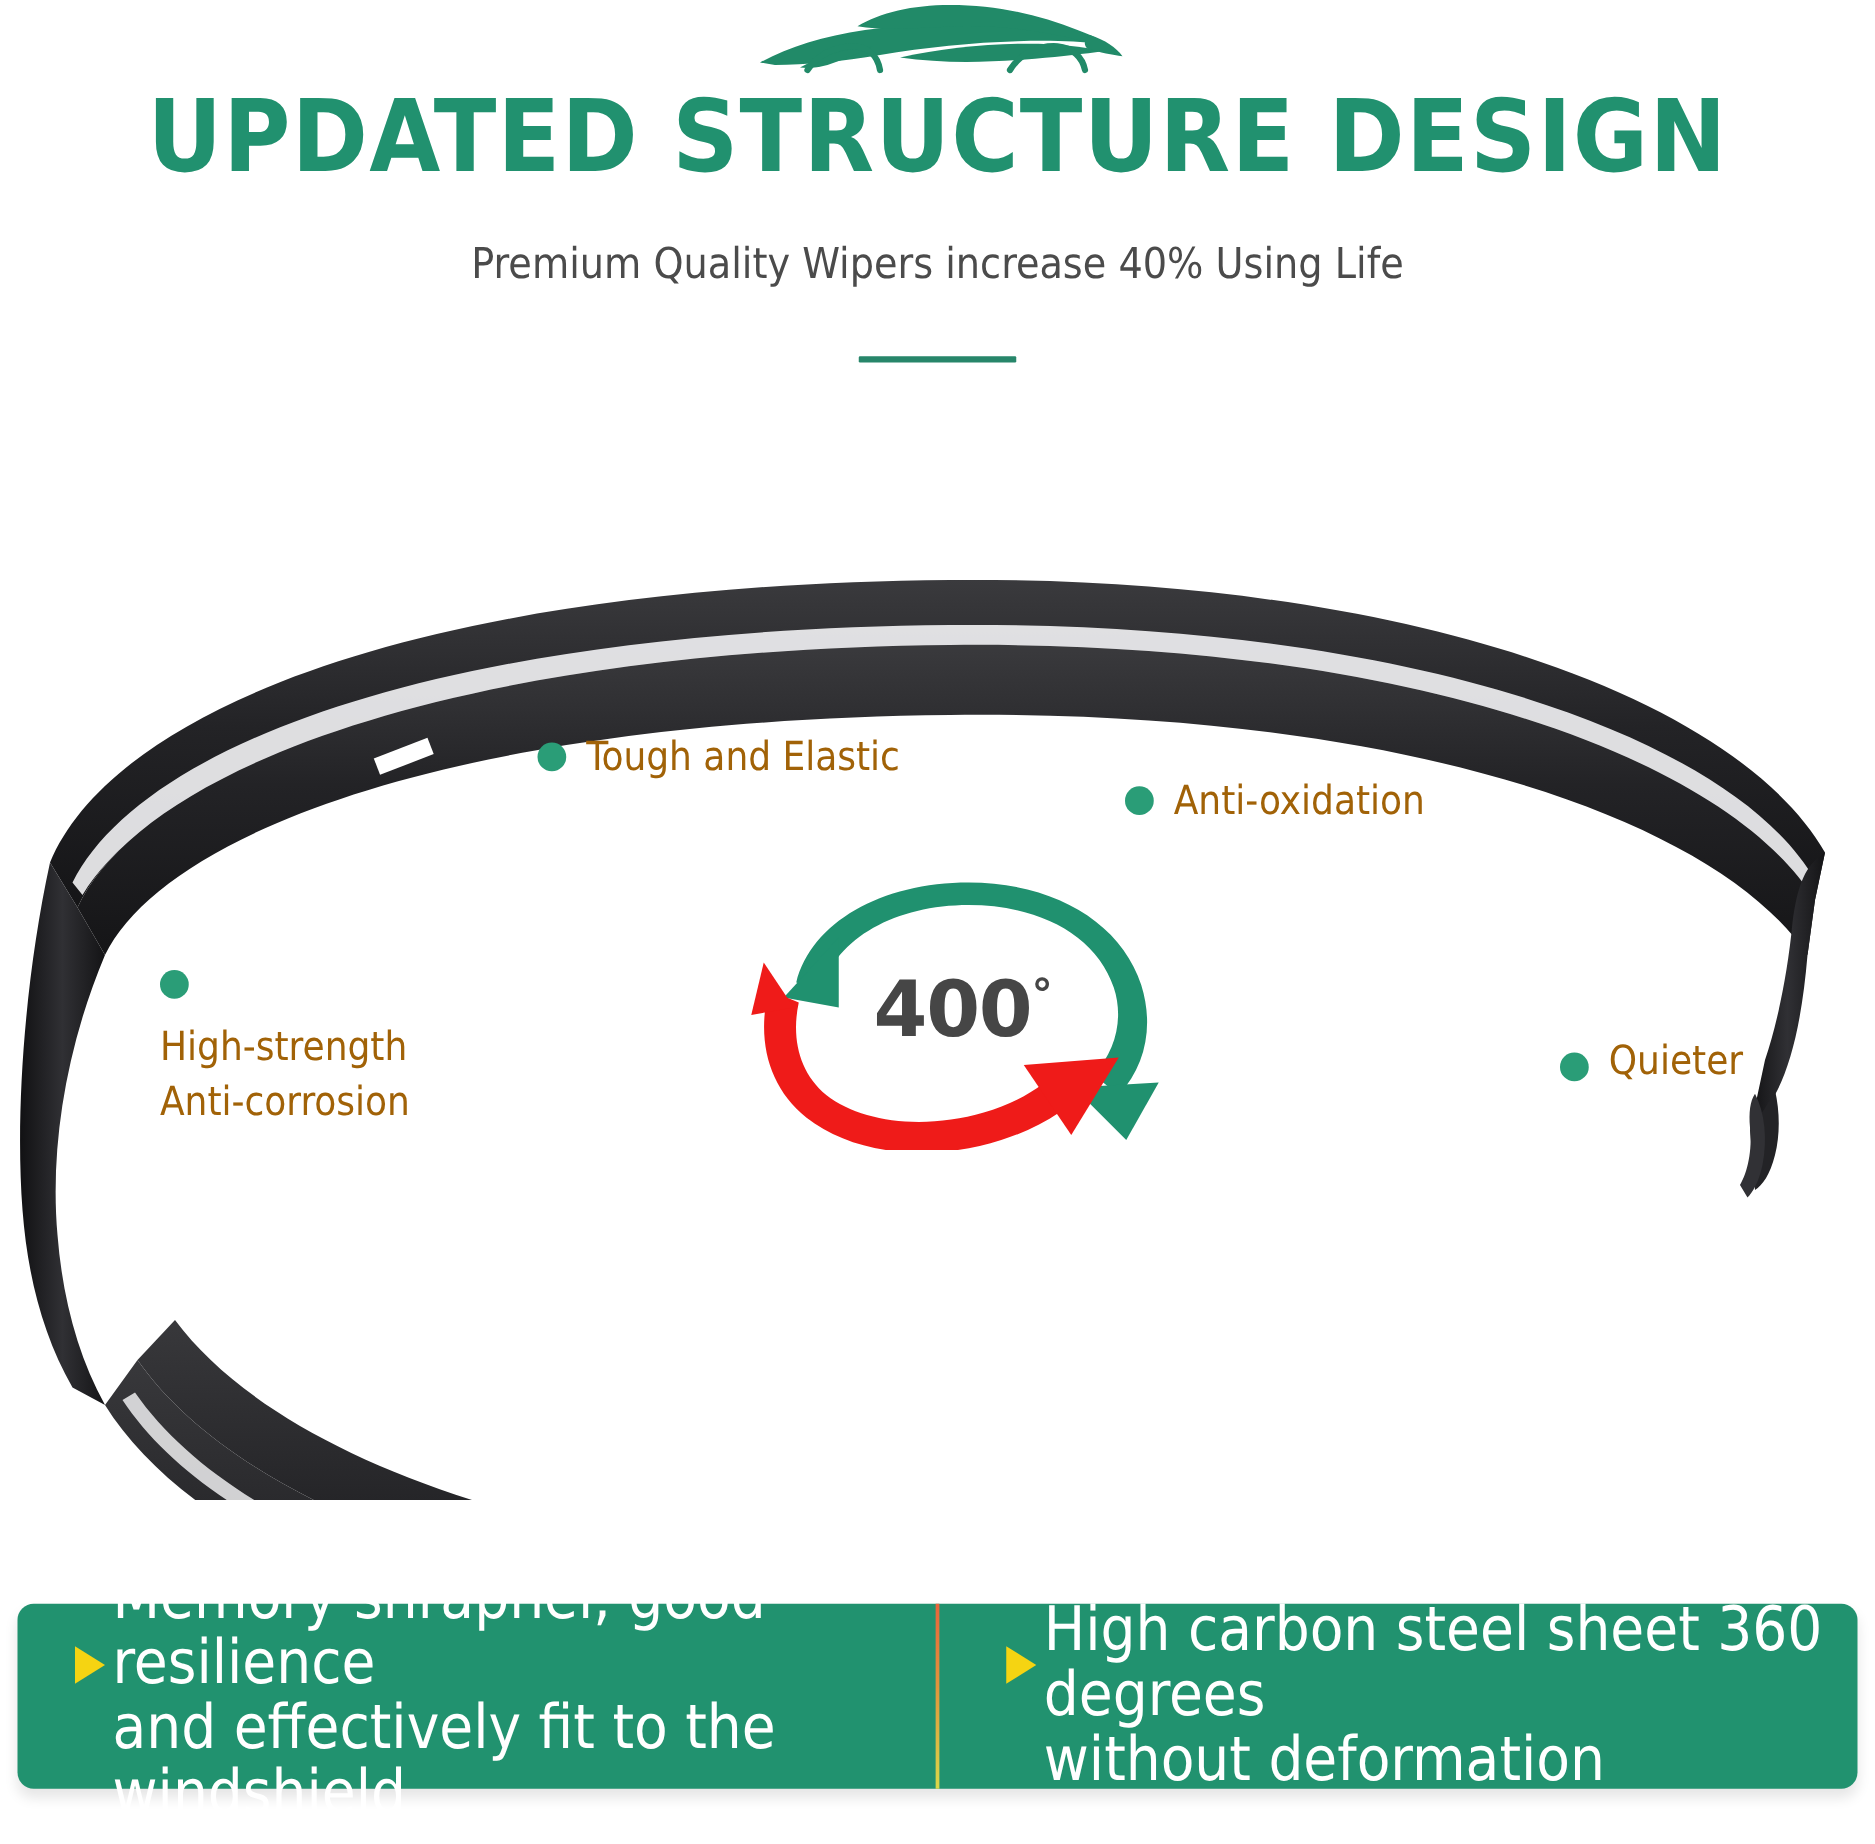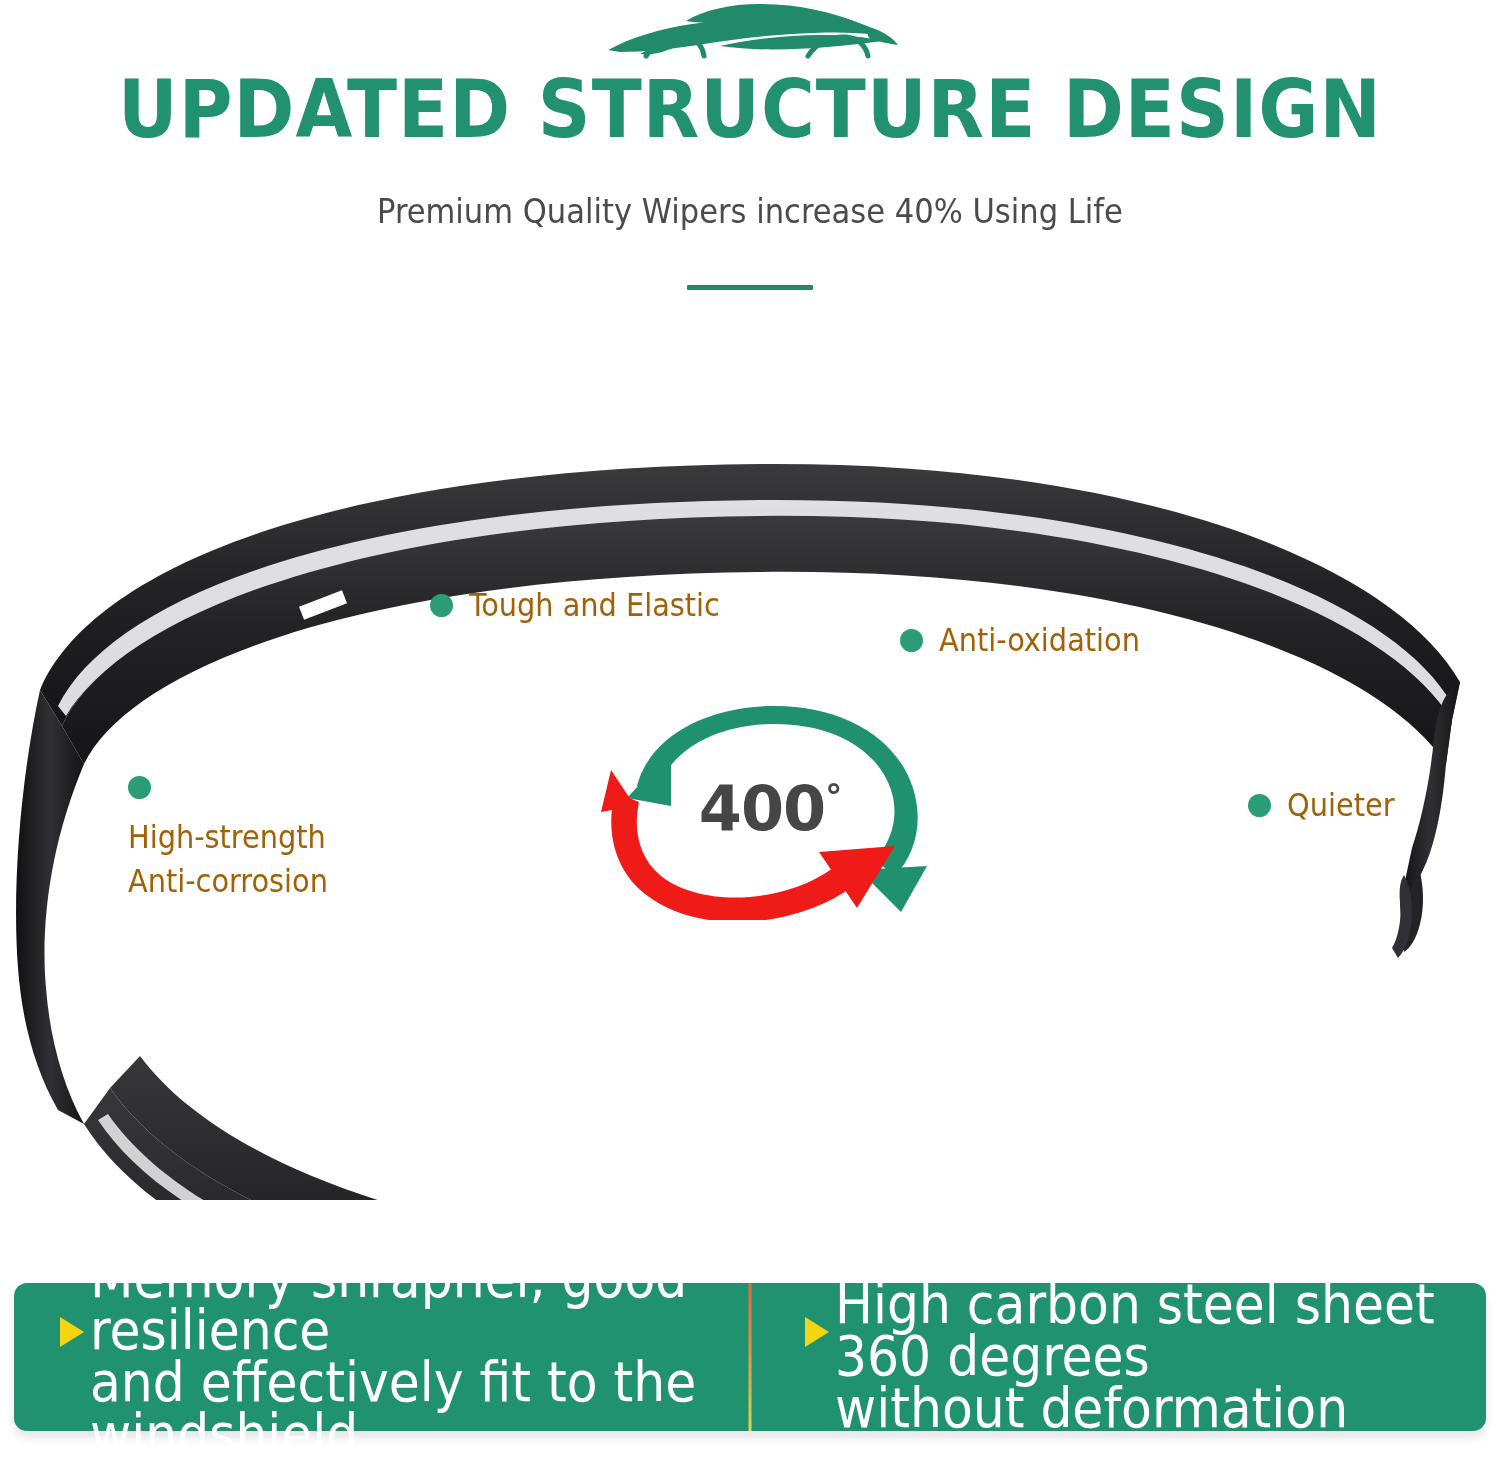--- a/index.html
+++ b/index.html
@@ -80,21 +80,21 @@
   .feature .txt {
     color:#a16207;
     font-family:"Liberation Sans Narrow","DejaVu Sans Condensed","Liberation Sans", sans-serif;
     font-size:32px;
     line-height:44px;
     white-space:pre-line;
   }
   #f-tough   { left:430px; top:583px; }
   #f-anti    { left:900px; top:618px; }
   #f-high    { left:128px; top:765px;flex-direction:column; }
-  #f-quiet   { left:1248px; top:783px; }
+  #f-quiet   { left:1248px; top:826px;align-items:center; }
 
   
   .badge360 {
     position:absolute;
     left:575px; top:690px;
     width:390px; height:230px;
   }
   .badge360 svg { display:block; width:390px; height:230px; }
   .badge-text {
     position:absolute;
@@ -139,21 +139,21 @@
     left:46px; top:34px;
     width:0; height:0;
     border-left:24px solid #f5d412;
     border-top:15px solid transparent;
     border-bottom:15px solid transparent;
   }
   .banner-col.right .banner-bullet { left:64px; }
   .banner-text {
     color:#ffffff;
     font-family:"Liberation Sans Narrow","DejaVu Sans Condensed","Liberation Sans", sans-serif;
-    font-size:56px;
+    font-size:49px;
     line-height:52px;
     white-space:pre-line;
     padding-left:30px;
     margin-top:-2px;
   }
 </style>
 </head>
 <body>
 
 <div class="page">

